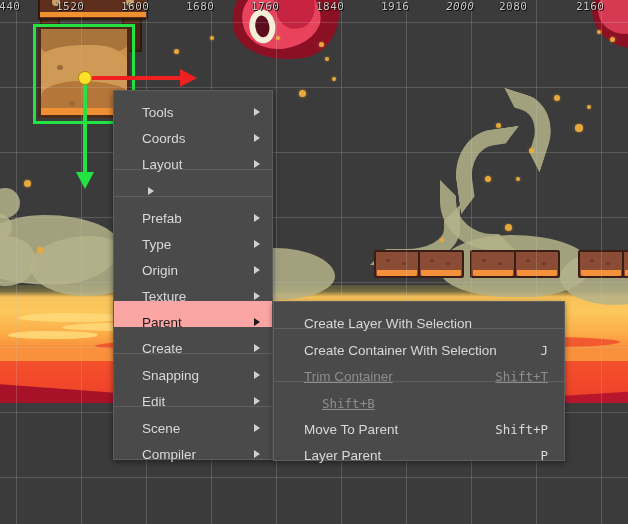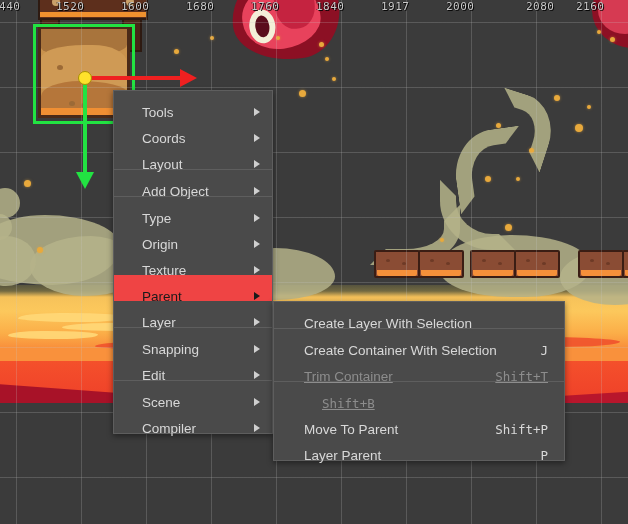--- a/index.html
+++ b/index.html
@@ -362,21 +362,21 @@
   .mi .shortcut {
     color: #d8d8d8;
     font-family: "DejaVu Sans Mono", monospace;
     font-size: 12.5px;
     padding-left: 18px;
     padding-right: 6px;
   }
   .mi.disabled { color: #8d8d8d; text-decoration: underline; }
   .mi.disabled .shortcut { color: #8d8d8d; }
   .mi.highlight {
-    background: #ef4444;
+    background: #fca5a5;
     color: #1a1a1a;
   }
   .mi.highlight .arrow { border-left-color: #1a1a1a; }
   .arrow {
     width: 0; height: 0;
     border-left: 6px solid #cfcfcf;
     border-top: 4px solid transparent;
     border-bottom: 4px solid transparent;
     margin-left: 6px;
     position: relative;
@@ -507,23 +507,23 @@
     <div class="grid"></div>
   </div>
 
   <div class="ruler" id="ruler">
       <span class="tick" style="left: -8px;">1440</span>
       <span class="tick" style="left: 56px; text-align: right;">1520</span>
       <span class="tick" style="left: 121px;">1600</span>
       <span class="tick" style="left: 186px;">1680</span>
       <span class="tick" style="left: 251px;">1760</span>
       <span class="tick" style="left: 316px;">1840</span>
-      <span class="tick" style="left: 381px;">1917</span>
-      <span class="tick" style="left: 446px;">2000</span>
-      <span class="tick" style="left: 526px;">2080</span>
+      <span class="tick" style="left: 381px;">1916</span>
+      <span class="tick" style="left: 446px; font-style: italic;">2000</span>
+      <span class="tick" style="left: 499px;">2080</span>
       <span class="tick" style="left: 576px;">2160</span>
     </div>
 
   <div class="sel-box"></div>
   <div class="axis-x"></div>
   <div class="axis-x-head"></div>
   <div class="axis-y"></div>
   <div class="axis-y-head"></div>
   <div class="pivot"></div>
 
@@ -541,26 +541,31 @@
         </span>
       </div>
       <div class="mi">
         <span class="label">Layout</span>
         <span class="arrow-wrap">
           <span class="arrow"></span>
         </span>
       </div>
       <div class="sep"></div>
       <div class="mi">
-        <span class="label">Add Object</span>
         <span class="arrow-wrap">
           <span class="arrow"></span>
         </span>
       </div>
       <div class="sep"></div>
+      <div class="mi">
+        <span class="label">Prefab</span>
+        <span class="arrow-wrap">
+          <span class="arrow"></span>
+        </span>
+      </div>
       <div class="mi">
         <span class="label">Type</span>
         <span class="arrow-wrap">
           <span class="arrow"></span>
         </span>
       </div>
       <div class="mi">
         <span class="label">Origin</span>
         <span class="arrow-wrap">
           <span class="arrow"></span>
@@ -572,21 +577,21 @@
           <span class="arrow"></span>
         </span>
       </div>
       <div class="mi highlight">
         <span class="label">Parent</span>
         <span class="arrow-wrap">
           <span class="arrow"></span>
         </span>
       </div>
       <div class="mi">
-        <span class="label">Layer</span>
+        <span class="label">Create</span>
         <span class="arrow-wrap">
           <span class="arrow"></span>
         </span>
       </div>
       <div class="sep"></div>
       <div class="mi">
         <span class="label">Snapping</span>
         <span class="arrow-wrap">
           <span class="arrow"></span>
         </span>

